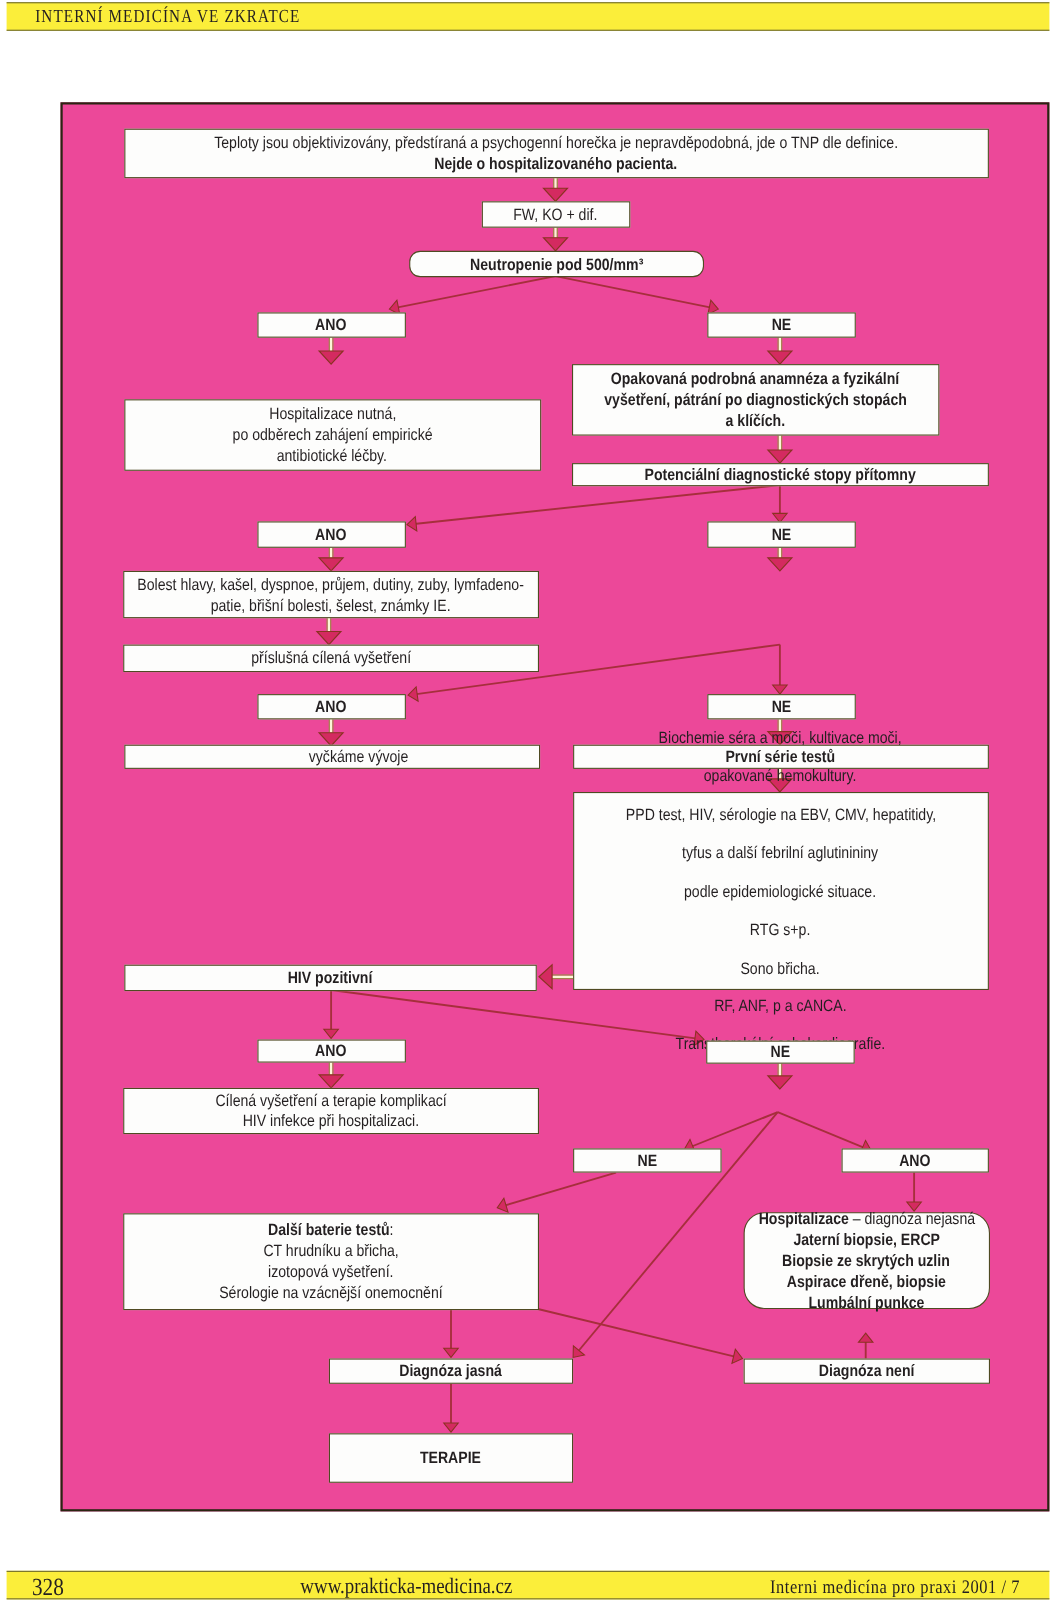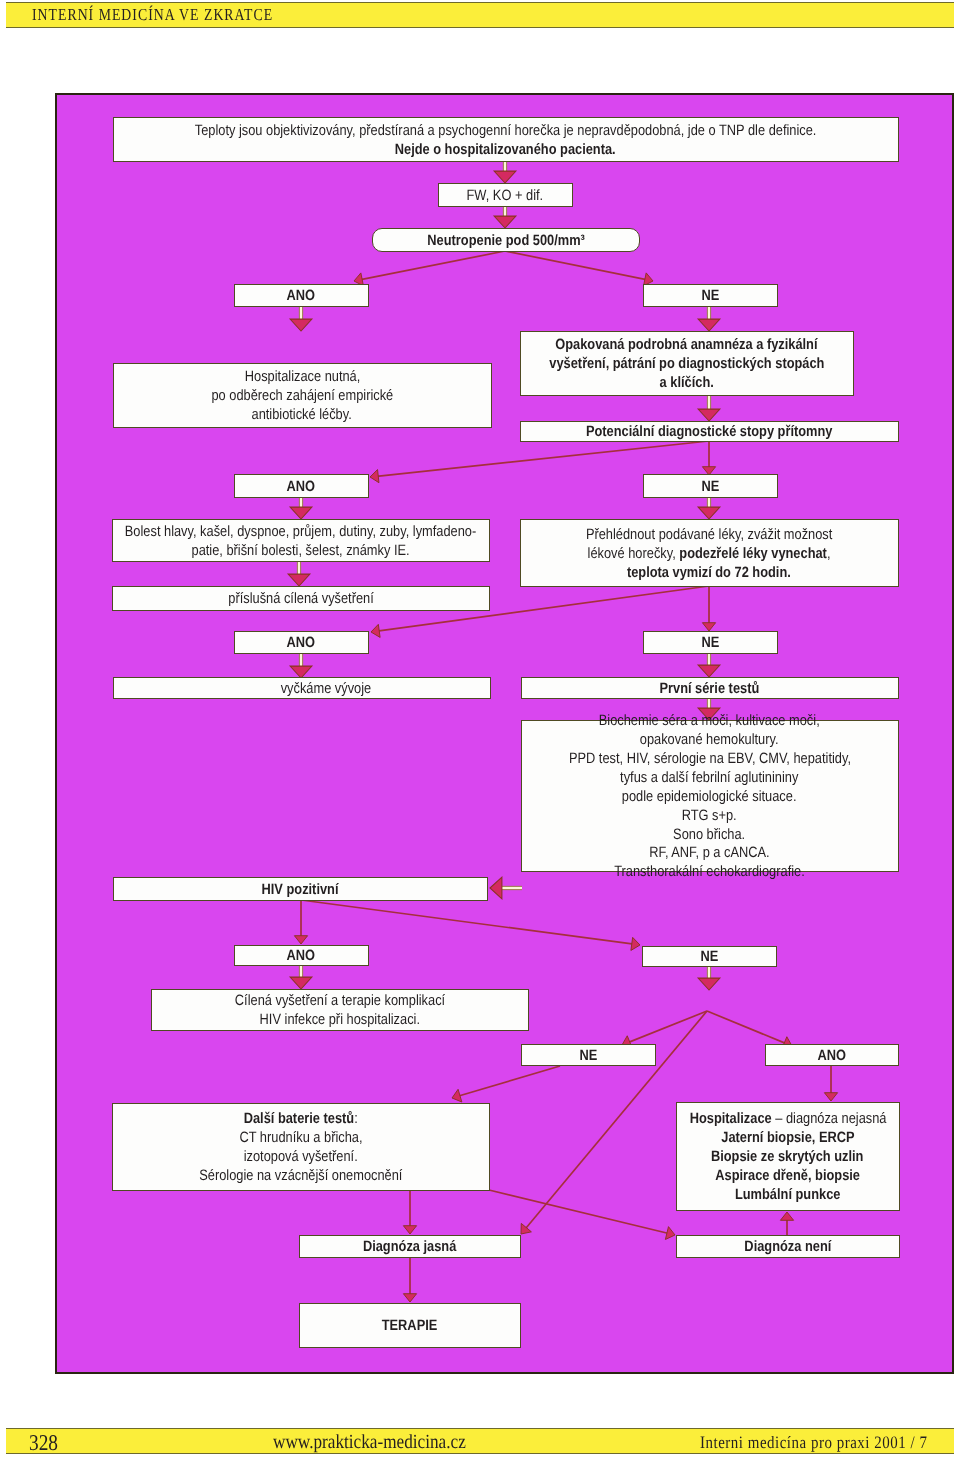--- a/index.html
+++ b/index.html
@@ -34,21 +34,21 @@
   }
   .footer-txt{position:absolute;font-family:"Liberation Serif", serif;color:#231f20;white-space:nowrap;
     transform-origin:left top;}
   #footer-page{left:28.6px;top:1429.8px;font-size:22.5px;transform:scaleX(0.86);}
   #footer-web{left:273px;top:1430.8px;font-size:20px;transform:scaleX(0.86);}
   #footer-journal{left:699.5px;top:1431.8px;font-size:17.4px;letter-spacing:.6px;transform:scaleX(0.86);}
 
   
   #flow-panel{
     position:absolute;left:54.8px;top:92.8px;width:899.5px;height:1281.5px;
-    background:#d946ef;
+    background:#ec4899;
     border:2.4px solid #2a2512;
     box-sizing:border-box;
   }
   #flow-inner{position:absolute;left:-1.2px;top:-1.2px;width:896px;height:1278px;}
   
   .box{
     position:absolute;
     background:#fdfdfc;
     border:1.25px solid #4f4a22;
     box-sizing:border-box;
@@ -256,77 +256,72 @@
       <div class="box b" style="left: 178px; top: 380px; width: 135px; height: 24px;">
         <span class="ln" style="font-weight: bold;">ANO</span>
       </div>
       <div class="box b" style="left: 587px; top: 380px; width: 135px; height: 24px;">
         <span class="ln" style="font-weight: bold;">NE</span>
       </div>
       <div class="box" style="left: 56px; top: 425px; width: 378px; height: 43px; align-items: center;">
         <span class="ln">Bolest hlavy, kašel, dyspnoe, průjem, dutiny, zuby, lymfadeno-</span>
         <span class="ln">patie, břišní bolesti, šelest, známky IE.</span>
       </div>
-      <div class="box" style="left: 464px; top: 425px; width: 379px; height: 68px;">
-        <span class="ln">Přehlédnout podávané léky, zvážit možnost</span>
-        <span class="ln">lékové horečky, <b>podezřelé léky vynechat</b>,</span>
-        <span class="ln" style="font-weight: bold;">teplota vymizí do 72 hodin.</span>
-      </div>
       <div class="box" style="left: 56px; top: 492px; width: 378px; height: 25px;">
         <span class="ln">příslušná cílená vyšetření</span>
       </div>
       <div class="box b" style="left: 178px; top: 537px; width: 135px; height: 23px;">
         <span class="ln" style="font-weight: bold;">ANO</span>
       </div>
       <div class="box b" style="left: 587px; top: 537px; width: 135px; height: 23px;">
         <span class="ln" style="font-weight: bold;">NE</span>
       </div>
       <div class="box" style="left: 57px; top: 583px; width: 378px; height: 22px; padding-left: 48px;">
         <span class="ln">vyčkáme vývoje</span>
       </div>
       <div class="box b" style="left: 465px; top: 583px; width: 378px; height: 22px;">
         <span class="ln" style="font-weight: bold;">První série testů</span>
       </div>
-      <div class="box" style="left: 465px; top: 626px; width: 378px; height: 152px;">
+      <div class="box" style="left: 465px; top: 626px; width: 378px; height: 180px; gap: 16px;">
         <span class="ln">Biochemie séra a moči, kultivace moči,</span>
         <span class="ln">opakované hemokultury.</span>
         <span class="ln">PPD test, HIV, sérologie na EBV, CMV, hepatitidy,</span>
         <span class="ln">tyfus a další febrilní aglutinininy</span>
         <span class="ln">podle epidemiologické situace.</span>
         <span class="ln">RTG s+p.</span>
         <span class="ln">Sono břicha.</span>
         <span class="ln">RF, ANF, p a cANCA.</span>
         <span class="ln">Transthorakální echokardiografie.</span>
       </div>
       <div class="box b" style="left: 57px; top: 783px; width: 375px; height: 24px;">
         <span class="ln" style="font-weight: bold;">HIV pozitivní</span>
       </div>
       <div class="box b" style="left: 178px; top: 851px; width: 135px; height: 21px;">
         <span class="ln" style="font-weight: bold;">ANO</span>
       </div>
       <div class="box b" style="left: 586px; top: 852px; width: 135px; height: 21px;">
         <span class="ln" style="font-weight: bold;">NE</span>
       </div>
-      <div class="box" style="left: 56px; top: 895px; width: 378px; height: 42px; margin-left: 39px;">
+      <div class="box" style="left: 56px; top: 895px; width: 378px; height: 42px;">
         <span class="ln">Cílená vyšetření a terapie komplikací</span>
         <span class="ln">HIV infekce při hospitalizaci.</span>
       </div>
       <div class="box b" style="left: 465px; top: 950px; width: 135px; height: 22px;">
         <span class="ln" style="font-weight: bold;">NE</span>
       </div>
       <div class="box b" style="left: 709px; top: 950px; width: 134px; height: 22px;">
         <span class="ln" style="font-weight: bold;">ANO</span>
       </div>
       <div class="box" style="left: 56px; top: 1009px; width: 378px; height: 88px;">
         <span class="ln"><b>Další baterie testů</b>:</span>
         <span class="ln">CT hrudníku a břicha,</span>
         <span class="ln">izotopová vyšetření.</span>
         <span class="ln">Sérologie na vzácnější onemocnění</span>
       </div>
-      <div class="box b" style="left: 620px; top: 1008px; width: 224px; height: 109px;">
+      <div class="box b" style="left: 620px; top: 1008px; width: 224px; height: 88px; border-radius: 19px;">
         <span class="ln" style="font-weight: normal;"><b>Hospitalizace</b> <span class="rg">– diagnóza nejasná</span></span>
         <span class="ln" style="font-weight: bold;">Jaterní biopsie, ERCP</span>
         <span class="ln" style="font-weight: bold;">Biopsie ze skrytých uzlin</span>
         <span class="ln" style="font-weight: bold;">Aspirace dřeně, biopsie</span>
         <span class="ln" style="font-weight: bold;">Lumbální punkce</span>
       </div>
       <div class="box b" style="left: 243px; top: 1141px; width: 222px; height: 23px;">
         <span class="ln" style="font-weight: bold;">Diagnóza jasná</span>
       </div>
       <div class="box b" style="left: 620px; top: 1141px; width: 224px; height: 23px;">

